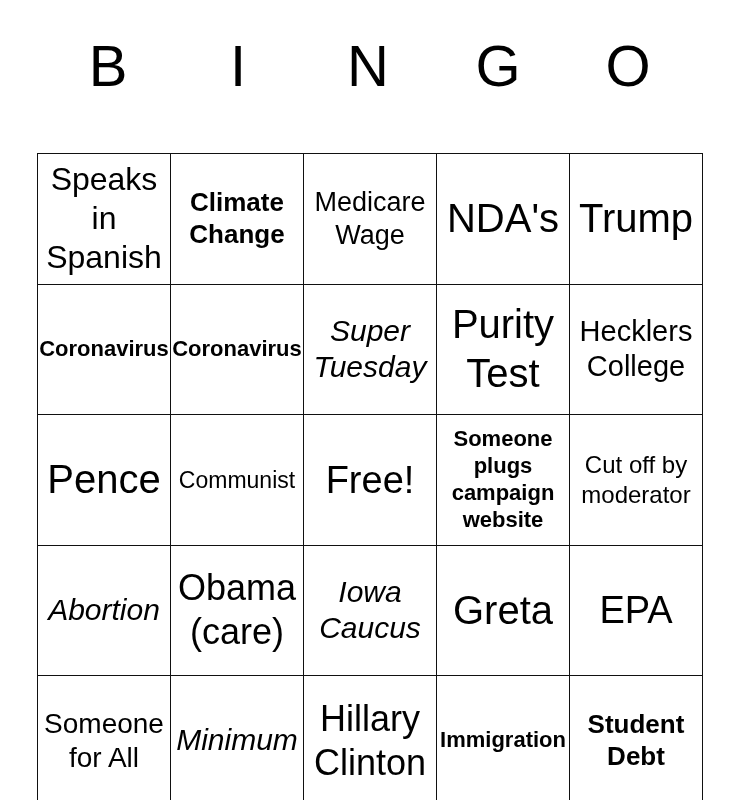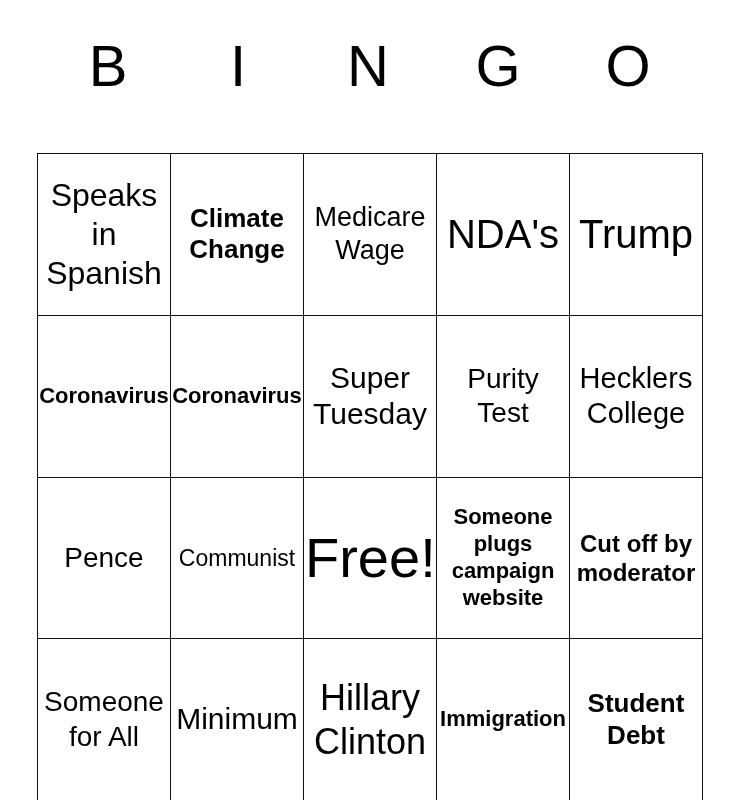--- a/index.html
+++ b/index.html
@@ -49,31 +49,31 @@
     vertical-align: middle;
     white-space: pre-line;
     line-height: 1.22;
     padding: 0 1px;
     overflow: hidden;
     cursor: pointer;
     background: #ffffff;
   }
   .f22 { font-size: 22px; font-weight: bold; }
   .f23 { font-size: 23px; }
-  .f24 { font-size: 24px; font-weight: bold; }
+  .f24 { font-size: 24px; }
   .f27 { font-size: 27px; }
   .f28 { font-size: 28px; }
   .f29 { font-size: 29px; }
-  .f30 { font-size: 30px; }
+  .f30 { font-size: 30px; font-style: italic; }
   .f32 { font-size: 32px; }
   .f33 { font-size: 26px; font-weight: bold; }
   .f36 { font-size: 36px; }
   .f40 { font-size: 40px; }
-  .f44 { font-size: 28px; }
-  .f46 { font-size: 56px; }
+  .f44 { font-size: 40px; }
+  .f46 { font-size: 38px; }
 </style>
 </head>
 <body>
 
 <div class="page">
 
   <div class="bingo-header">
     <span class="letter">B</span>
     <span class="letter">I</span>
     <span class="letter">N</span>
@@ -109,20 +109,29 @@
         <td class="f23">Communist</td>
         <td class="f46">Free!</td>
         <td class="f22">Someone
 plugs
 campaign
 website</td>
         <td class="f24">Cut off by
 moderator</td>
       </tr>
       <tr>
+        <td class="f30">Abortion</td>
+        <td class="f36">Obama
+(care)</td>
+        <td class="f30">Iowa
+Caucus</td>
+        <td class="f44">Greta</td>
+        <td class="f46">EPA</td>
+      </tr>
+      <tr>
         <td class="f28">Someone
 for All</td>
         <td class="f30">Minimum</td>
         <td class="f36">Hillary
 Clinton</td>
         <td class="f22">Immigration</td>
         <td class="f33">Student
 Debt</td>
       </tr>
     </tbody>

